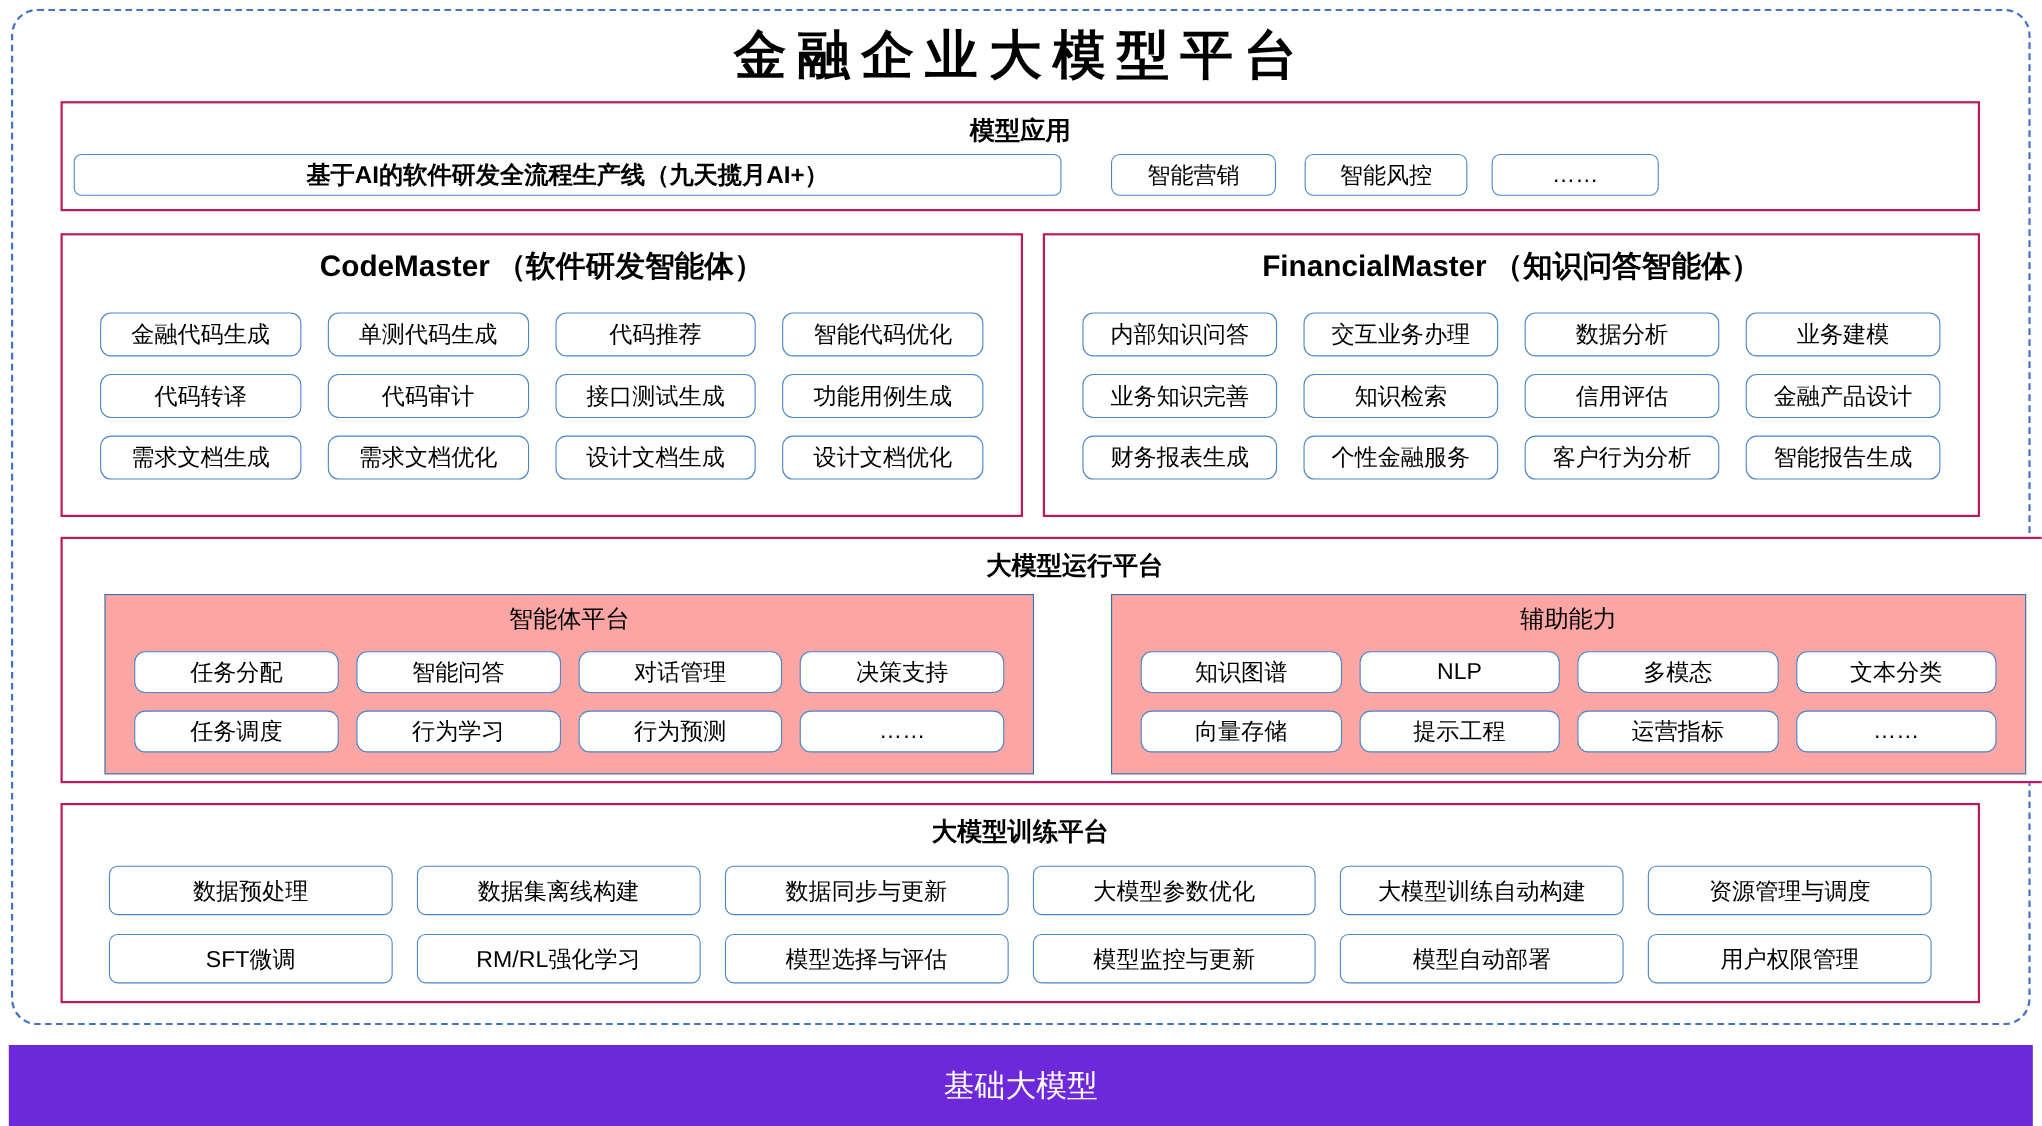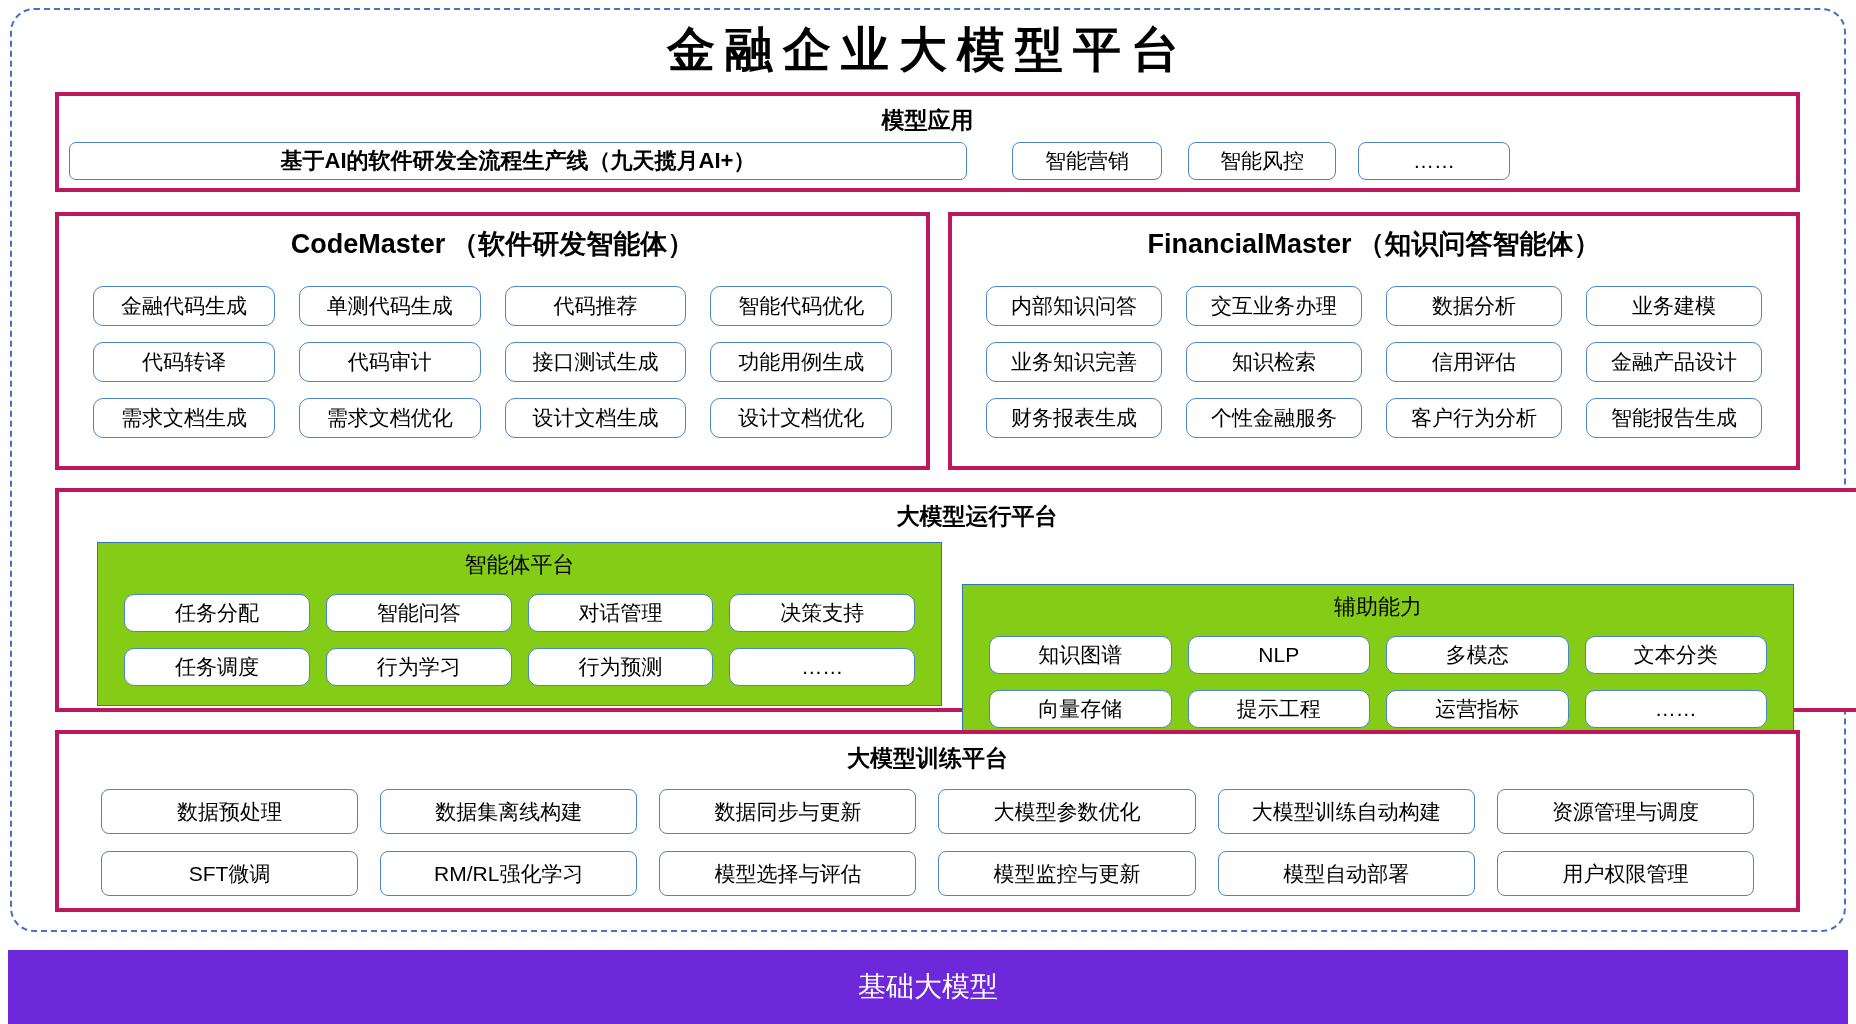--- a/index.html
+++ b/index.html
@@ -9,21 +9,21 @@
   
   .outer-frame { position:absolute; left:10px; top:8px; width:1832px; height:920px;
                  border:2px dashed #4472c4; border-radius:24px; background:#fff; }
 
   
   .main-title { position:absolute; left:0; top:18px; width:100%; text-align:center;
                 font-family:"DejaVu Serif", serif; font-weight:bold; font-size:48px;
                 letter-spacing:10px; }
 
   
-  .sec { position:absolute; border:4px solid #be185d; background:#fff; box-sizing:border-box; }
+  .sec { position:absolute; border:2px solid #be185d; background:#fff; box-sizing:border-box; }
   .sec-title { text-align:center; font-weight:bold; font-size:23px; padding-top:9px; }
   .sub-title { text-align:center; font-weight:normal; font-size:22px; padding-top:7px; }
 
   
   .item { border:1.5px solid #4a86c8; border-radius:10px; background:#fff;
           display:flex; align-items:center; justify-content:center;
           font-size:21px; white-space:nowrap; box-sizing:border-box; }
 
   
   #sec-app { left:55px; top:92px; width:1745px; height:100px; }
@@ -40,23 +40,23 @@
   .agent-title { text-align:center; font-weight:bold; font-size:27px; padding-top:10px; }
   .wavy { text-decoration-style:wavy; text-decoration-color:#ff2a00;
           text-decoration-thickness:2px; text-underline-offset:6px; margin-right:6px; }
   .grid4x3 { display:grid; grid-template-columns:repeat(4,1fr); column-gap:24px; row-gap:16px;
              margin:24px 34px 0 34px; }
   .grid4x3 .item { height:40px; }
 
   
   #sec-run { left:55px; top:488px; width:1844px; height:224px; }
   .sub-box { position:absolute; top:50px; height:164px; border:1.5px solid #2e75b6;
-             background:#84cc16; box-sizing:border-box; }
+             background:#fca5a5; box-sizing:border-box; }
   #sub-agent { left:38px;  width:845px; }
-  #sub-aux   { left:903px; width:832px;margin-top:42px; }
+  #sub-aux   { left:953px; width:832px; }
   .grid4x2 { display:grid; grid-template-columns:repeat(4,1fr); column-gap:20px; row-gap:15px;
              margin:14px 26px 0 26px;gap:16px; }
   .grid4x2 .item { height:38px; }
 
   
   #sec-train { left:55px; top:730px; width:1745px; height:182px; }
   .grid6x2 { display:grid; grid-template-columns:repeat(6,1fr); column-gap:22px; row-gap:17px;
              margin:15px 42px 0 42px; }
   .grid6x2 .item { height:45px; border-radius:8px; }
 

